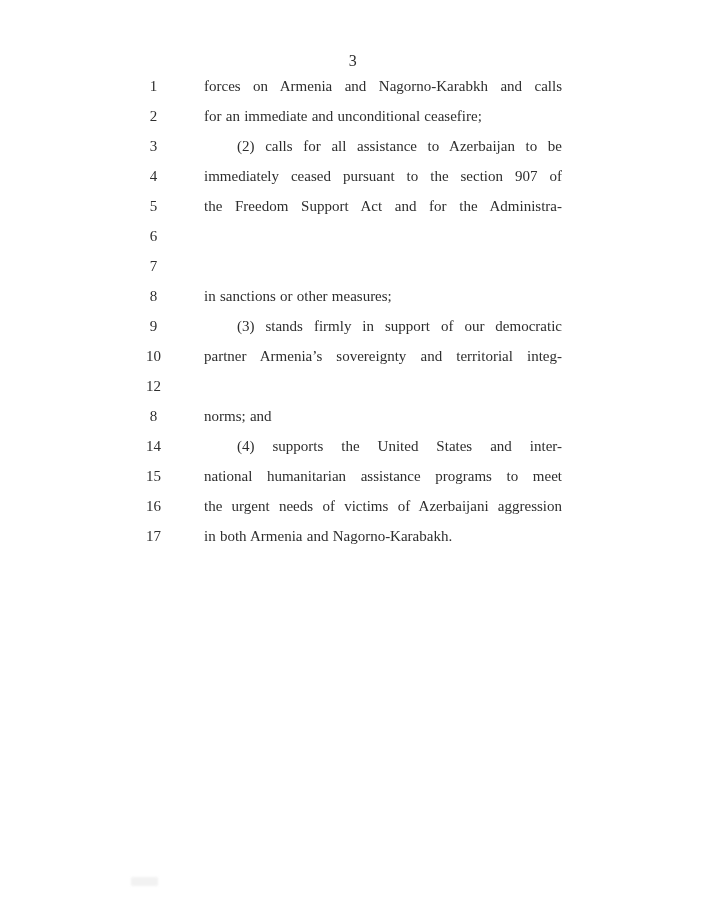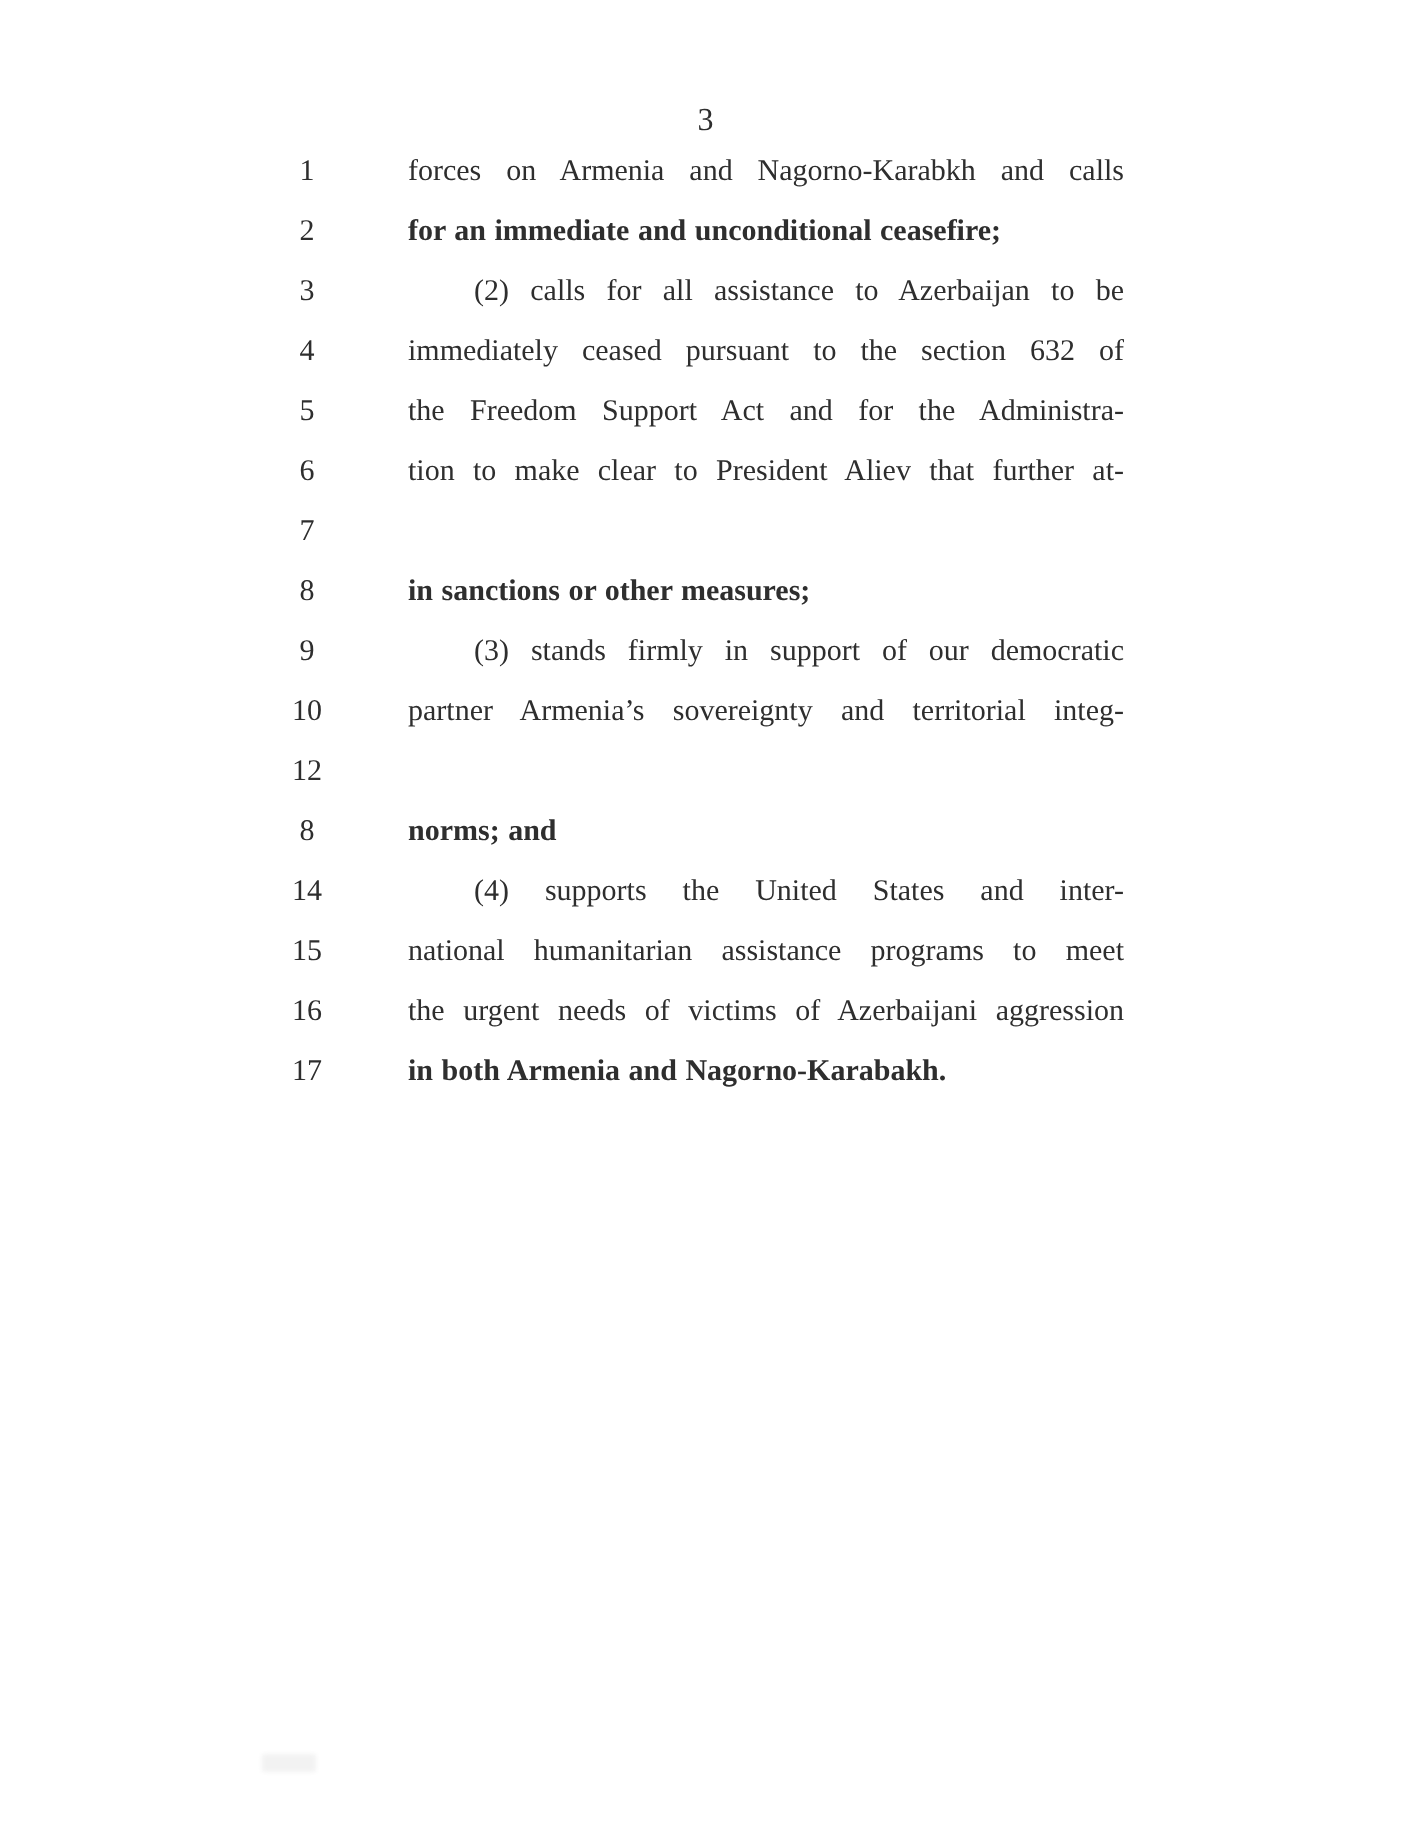--- a/index.html
+++ b/index.html
@@ -52,21 +52,20 @@
     white-space: normal;
     word-spacing: 0.5px;
   }
   .line.indent .text {
     text-indent: 33px;
     font-family: Liberation Serif, serif;
   }
   .line.no-justify .text {
     text-align: right;
     text-align-last: left;
-    font-weight: bold;
   }
   .faint-artifact {
     position: absolute;
     left: 131px;
     top: 877px;
     width: 27px;
     height: 9px;
     background: #f2f2f2;
     border-radius: 1px;
     filter: blur(1px);
@@ -86,29 +85,28 @@
       <div class="line no-justify">
         <span class="num">2</span>
         <span class="text">for an immediate and unconditional ceasefire;</span>
       </div>
       <div class="line indent">
         <span class="num">3</span>
         <span class="text">(2) calls for all assistance to Azerbaijan to be</span>
       </div>
       <div class="line">
         <span class="num">4</span>
-        <span class="text">immediately ceased pursuant to the section 632 of</span>
+        <span class="text">immediately ceased pursuant to the section 907 of</span>
       </div>
       <div class="line">
         <span class="num">5</span>
         <span class="text">the Freedom Support Act and for the Administra-</span>
       </div>
       <div class="line">
         <span class="num">6</span>
-        <span class="text">tion to make clear to President Aliev that further at-</span>
       </div>
       <div class="line">
         <span class="num">7</span>
       </div>
       <div class="line no-justify">
         <span class="num">8</span>
         <span class="text">in sanctions or other measures;</span>
       </div>
       <div class="line indent">
         <span class="num">9</span>

